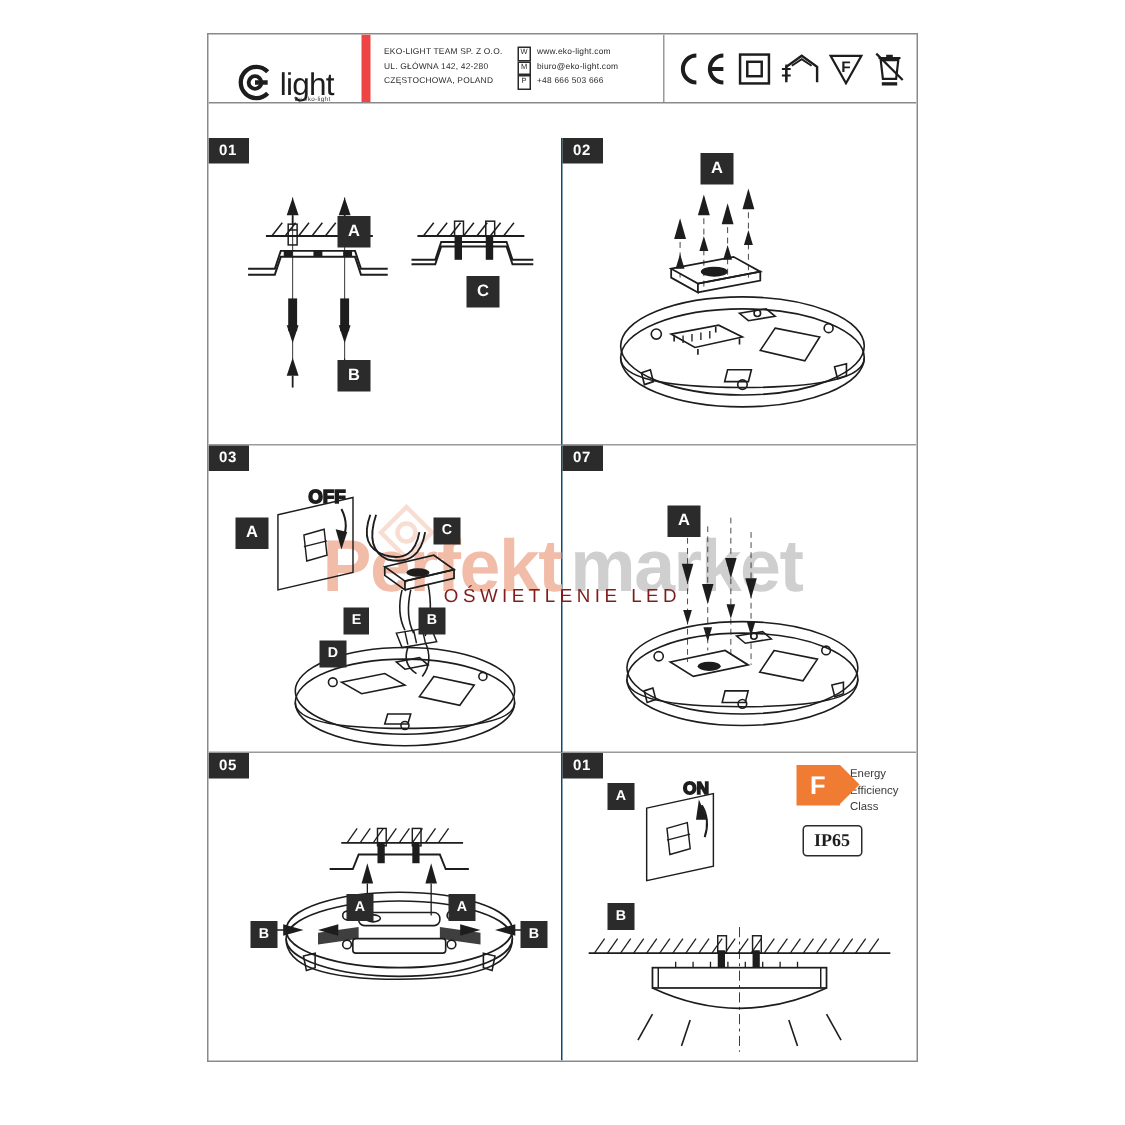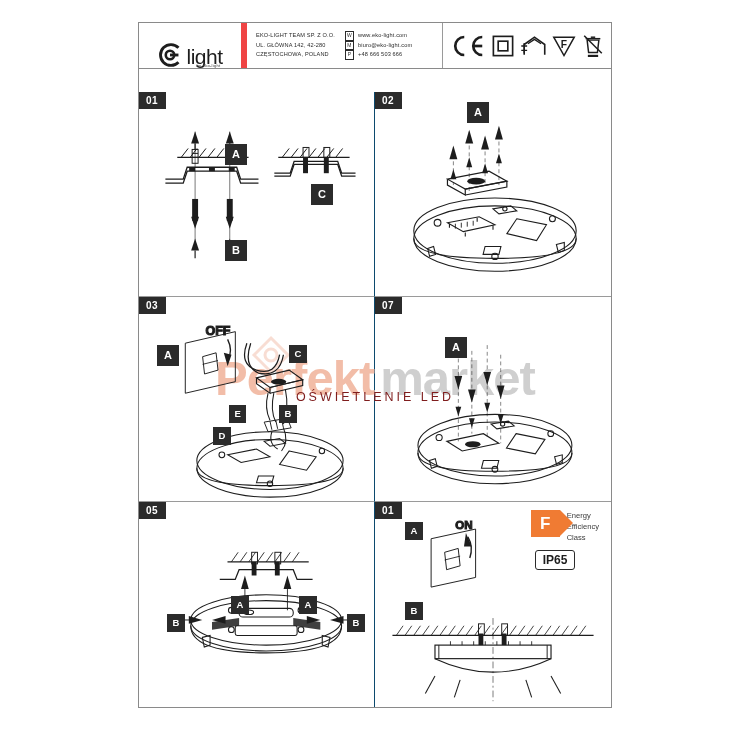--- a/index.html
+++ b/index.html
@@ -80,21 +80,21 @@
     justify-content:center;font-size:17px;font-weight:bold;
   }
   .arrow-badge:after{
     content:"";position:absolute;left:100%;top:0;
     border-top:13.5px solid transparent;border-bottom:13.5px solid transparent;
     border-left:13px solid #F07B33;
   }
   .energy-text{font-size:7.6px;line-height:1.42;color:#3a3a3a;padding-top:1px;}
   .ip-box{
     margin-top:7px;margin-left:4px;border:1.1px solid #2b2b2b;border-radius:3px;
-    display:inline-block;padding:2px 7px;font-size:12px;font-weight:bold;color:#1d1d1d;
+    display:inline-block;padding:2px 7px;font-size:12px;font-weight:bold;color:#1d1d1d;font-family:Liberation Serif, serif;
   }
   
   .watermark{
     position:absolute;left:0;top:318px;width:750px;height:120px;
     z-index:2;pointer-events:none;
     display:flex;align-items:center;justify-content:center;gap:6px;
   }
   .wm-text{font-size:49px;font-weight:bold;letter-spacing:-1px;line-height:1;}
   .wm-a{color:#f2bda8;}
   .wm-b{color:#cfcfcf;}

